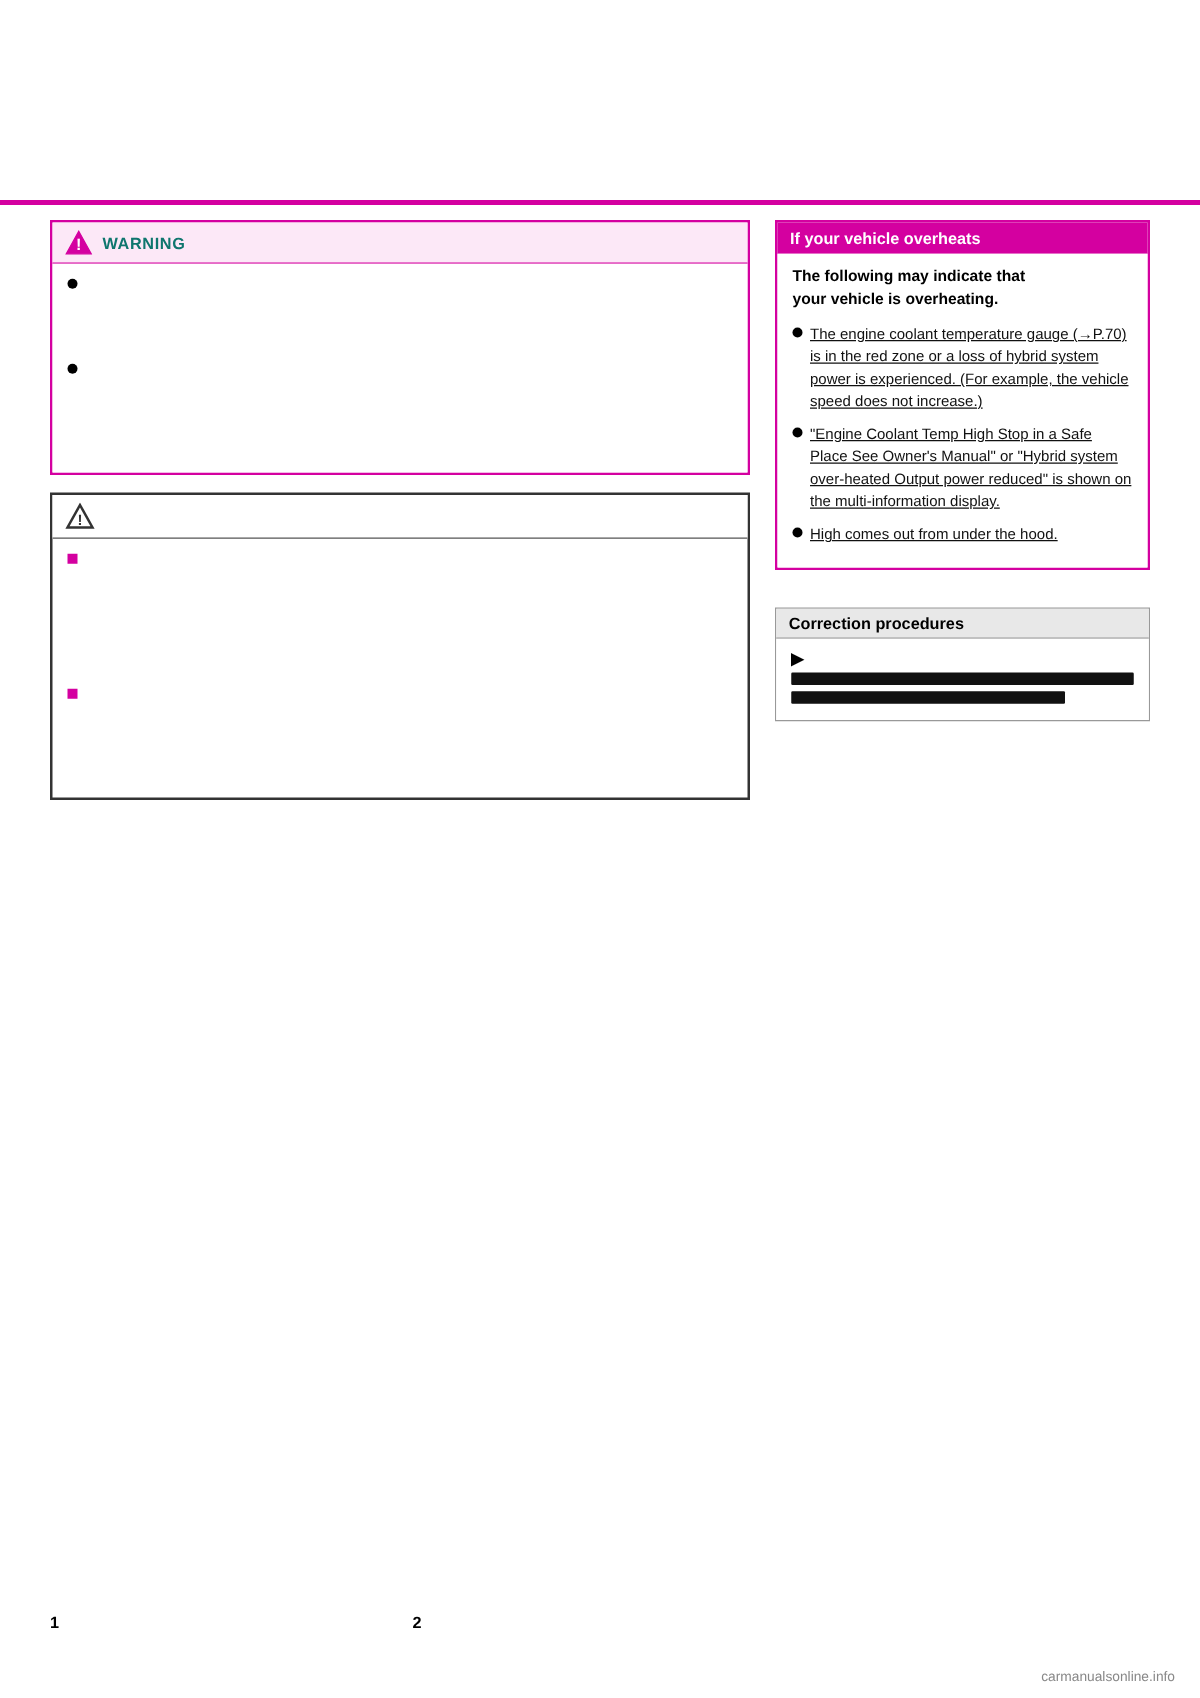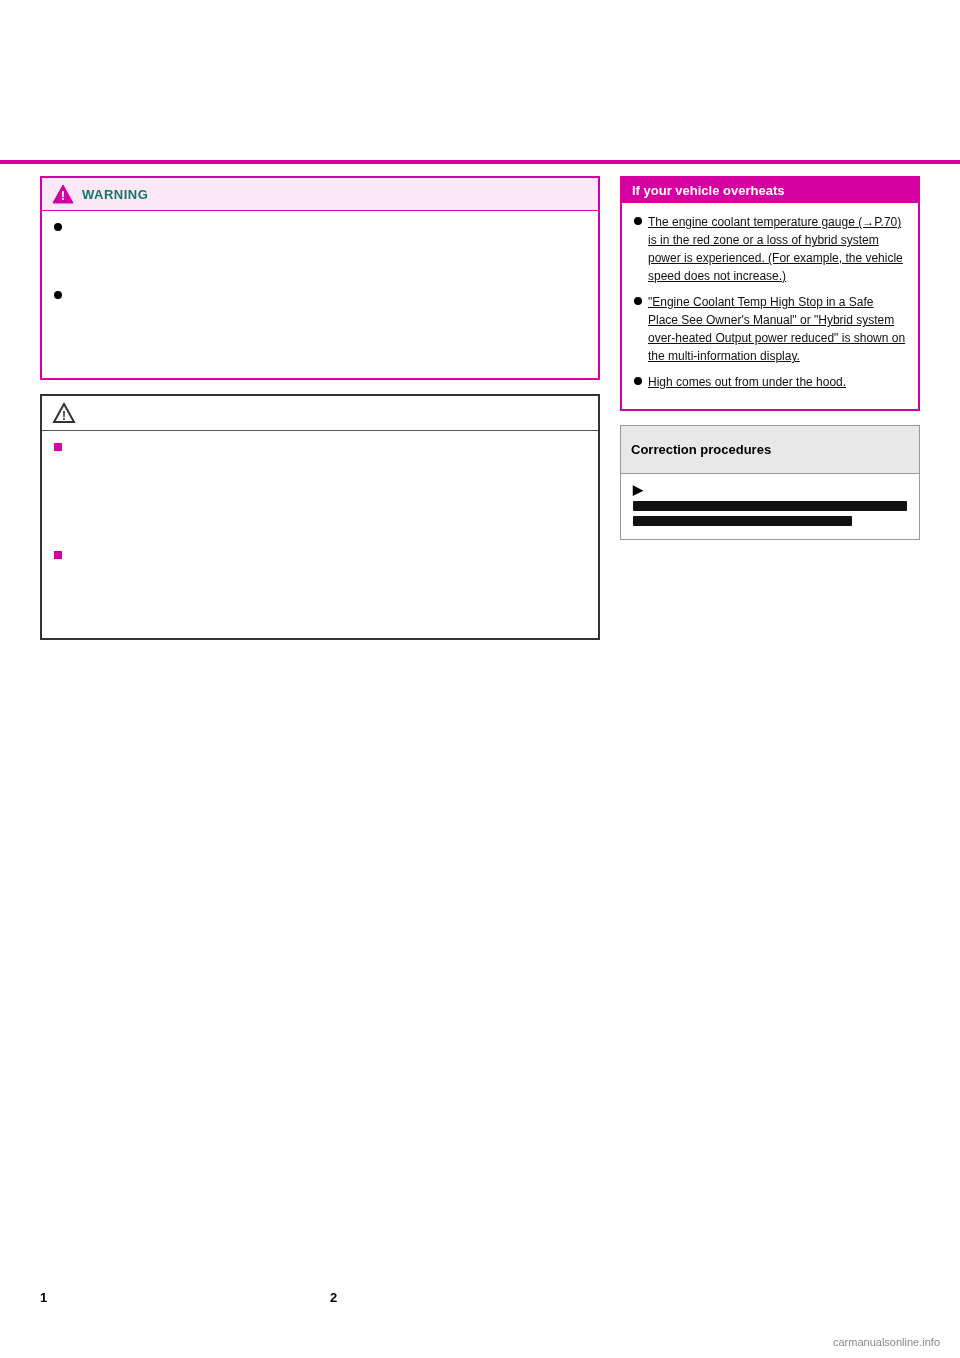--- a/index.html
+++ b/index.html
@@ -133,21 +133,21 @@
       background: #d400a0;
       margin-top: 4px;
       flex-shrink: 0;
     }
 
     
     .right-column {
       width: 300px;
       display: flex;
       flex-direction: column;
-      gap: 0;
+      gap: 16px;
     }
 
     
     .overheats-box {
       border: 2px solid #d400a0;
       margin-bottom: 14px;
     }
     .overheats-header {
       background: #d400a0;
       color: #fff;
@@ -172,21 +172,21 @@
       gap: 6px;
     }
 
     
     .correction-box {
       border: 1.5px solid #999;
     }
     .correction-header {
       background: #e8e8e8;
       border-bottom: 1.5px solid #999;
-      padding: 16px 10px;
+      padding: 4px 10px;
       font-weight: bold;
       font-size: 13px;
     }
     .correction-body {
       padding: 8px 12px;
       background: #fff;
     }
     .correction-arrow {
       font-size: 13px;
       font-weight: bold;
@@ -326,20 +326,24 @@
         </div>
       </div>
 
     </div>
 
     <div class="right-column">
 
       <div class="overheats-box">
         <div class="overheats-header">If your vehicle overheats</div>
         <div class="overheats-body">
+          <div class="overheats-intro">
+            <span>The following may indicate that</span><br>
+            <span>your vehicle is overheating.</span>
+          </div>
 
           <div class="bullet-item">
             <div class="bullet-dot"></div>
             <span class="bullet-text">The engine coolant temperature gauge (→P.70) is in the red zone or a loss of hybrid system power is experienced. (For example, the vehicle speed does not increase.)</span>
           </div>
 
           <div class="bullet-item">
             <div class="bullet-dot"></div>
             <span class="bullet-text">"Engine Coolant Temp High Stop in a Safe Place See Owner's Manual" or "Hybrid system over-heated Output power reduced" is shown on the multi-information display.</span>
           </div>

